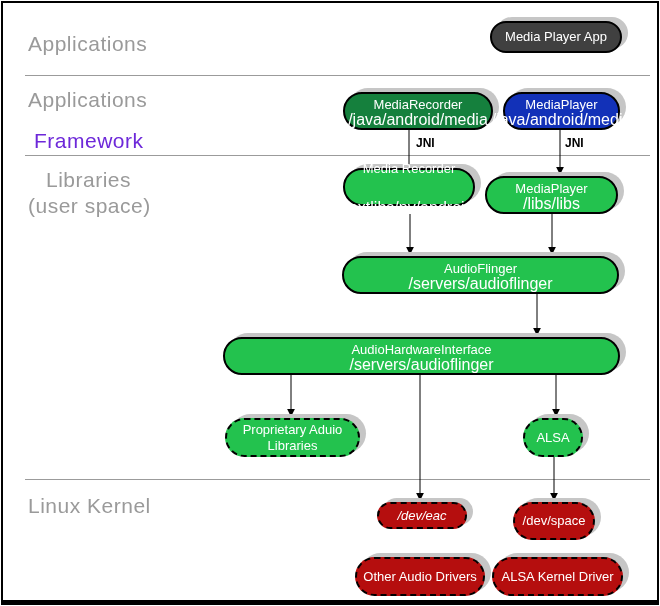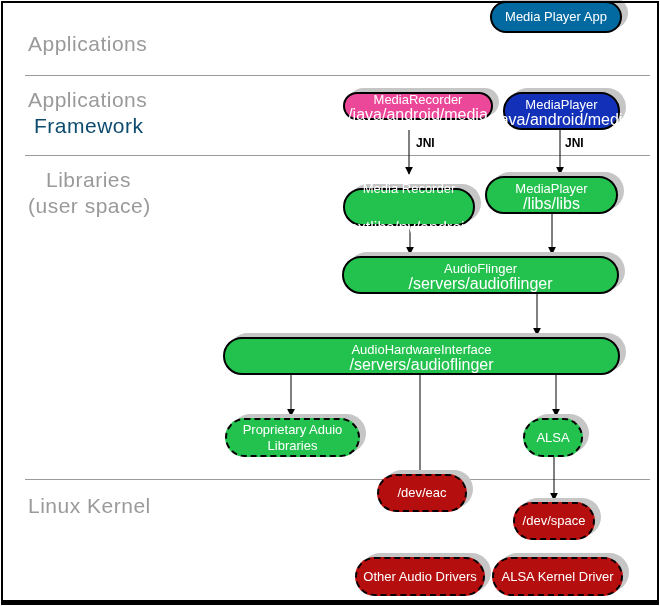--- a/index.html
+++ b/index.html
@@ -42,21 +42,21 @@
 <body>
 
 <div class="canvas">
 
   <div class="divider" style="top: 75px; background: rgb(155, 155, 155);"></div>
   <div class="divider" style="top: 155px; background: rgb(155, 155, 155);"></div>
   <div class="divider" style="top: 479px; background: rgb(155, 155, 155);"></div>
 
   <div class="layer-label" style="left: 28px; top: 32px; color: rgb(154, 154, 154);">Applications</div>
   <div class="layer-label" style="left: 28px; top: 88px; color: rgb(154, 154, 154);">Applications</div>
-  <div class="layer-label" style="left: 34px; top: 114px; color: #0c4a6e;">Framework</div>
+  <div class="layer-label" style="left: 34px; top: 129px; color: #6d28d9;">Framework</div>
   <div class="layer-label" style="left: 46px; top: 168px; color: rgb(154, 154, 154);">Libraries</div>
   <div class="layer-label" style="left: 28px; top: 194px; color: rgb(154, 154, 154);">(user space)</div>
   <div class="layer-label" style="left: 28px; top: 494px; color: rgb(154, 154, 154);">Linux Kernel</div>
 
   <svg class="wires" width="660" height="606">
     <defs>
       <marker id="arrow" viewBox="0 0 10 10" refX="9" refY="5" markerWidth="8" markerHeight="8" orient="auto">
         <path d="M0,0 L10,5 L0,10 z" fill="#000"></path>
       </marker>
     </defs>
@@ -67,34 +67,34 @@
     <line x1="537" y1="294" x2="537" y2="335" stroke="#000" stroke-width="1" marker-end="url(#arrow)"></line>
     <line x1="291" y1="375" x2="291" y2="416" stroke="#000" stroke-width="1" marker-end="url(#arrow)"></line>
     <line x1="420" y1="375" x2="420" y2="500" stroke="#000" stroke-width="1" marker-end="url(#arrow)"></line>
     <line x1="556" y1="375" x2="556" y2="416" stroke="#000" stroke-width="1" marker-end="url(#arrow)"></line>
     <line x1="554" y1="457" x2="554" y2="500" stroke="#000" stroke-width="1" marker-end="url(#arrow)"></line>
   </svg>
 
   <div class="jni" style="left:416px;top:136px">JNI</div>
   <div class="jni" style="left:565px;top:136px">JNI</div>
 
-  <div class="node blue" style="left: 490px; top: 1px; width: 132px; height: 32px; background: #0369a1;">
+  <div class="node blue" style="left: 490px; top: 21px; width: 132px; height: 32px; background: #404040;">
     <span class="label">Media Player App</span>
   </div>
 
-  <div class="node blue" style="left: 343px; top: 92px; width: 150px; height: 28px; background: #ec4899;">
+  <div class="node blue" style="left: 343px; top: 92px; width: 150px; height: 38px; background: #15803d;">
     <span class="label">MediaRecorder</span>
     <span class="sublabel">/java/android/media</span>
   </div>
   <div class="node blue" style="left: 503px; top: 92px; width: 117px; height: 38px; background: rgb(18, 49, 184);">
     <span class="label">MediaPlayer</span>
     <span class="sublabel">/java/android/media</span>
   </div>
 
-  <div class="node green" style="left: 343px; top: 188px; width: 132px; height: 38px; background: rgb(35, 194, 78); gap: 24px;">
+  <div class="node green" style="left: 343px; top: 168px; width: 132px; height: 38px; background: rgb(35, 194, 78); gap: 24px;">
     <span class="label">Media Recorder</span>
     <span class="sublabel">/extlibs/pv/android</span>
   </div>
   <div class="node green" style="left: 485px; top: 176px; width: 133px; height: 38px; background: rgb(35, 194, 78);">
     <span class="label">MediaPlayer</span>
     <span class="sublabel">/libs/libs</span>
   </div>
   <div class="node green" style="left: 342px; top: 256px; width: 277px; height: 38px; background: rgb(35, 194, 78); text-align: right;">
     <span class="label">AudioFlinger</span>
     <span class="sublabel">/servers/audioflinger</span>
@@ -104,21 +104,21 @@
     <span class="sublabel">/servers/audioflinger</span>
   </div>
   <div class="node green dashed" style="left: 225px; top: 418px; width: 135px; height: 39px; background: rgb(35, 194, 78);">
     <span class="label">Proprietary Aduio</span>
     <span class="label">Libraries</span>
   </div>
   <div class="node green dashed" style="left: 523px; top: 418px; width: 60px; height: 39px; background: rgb(35, 194, 78);">
     <span class="label">ALSA</span>
   </div>
 
-  <div class="node red dashed" style="left: 377px; top: 474px; width: 90px; height: 38px; background: rgb(181, 14, 14);">
+  <div class="node red dashed" style="left: 377px; top: 502px; width: 90px; height: 27px; background: rgb(181, 14, 14); font-style: italic;">
     <span class="label">/dev/eac</span>
   </div>
   <div class="node red dashed" style="left: 513px; top: 502px; width: 82px; height: 38px; background: rgb(181, 14, 14);">
     <span class="label">/dev/space</span>
   </div>
   <div class="node red dashed" style="left: 355px; top: 557px; width: 130px; height: 39px; background: rgb(181, 14, 14);">
     <span class="label">Other Audio Drivers</span>
   </div>
   <div class="node red dashed" style="left: 492px; top: 557px; width: 131px; height: 39px; background: rgb(181, 14, 14);">
     <span class="label">ALSA Kernel Driver</span>

